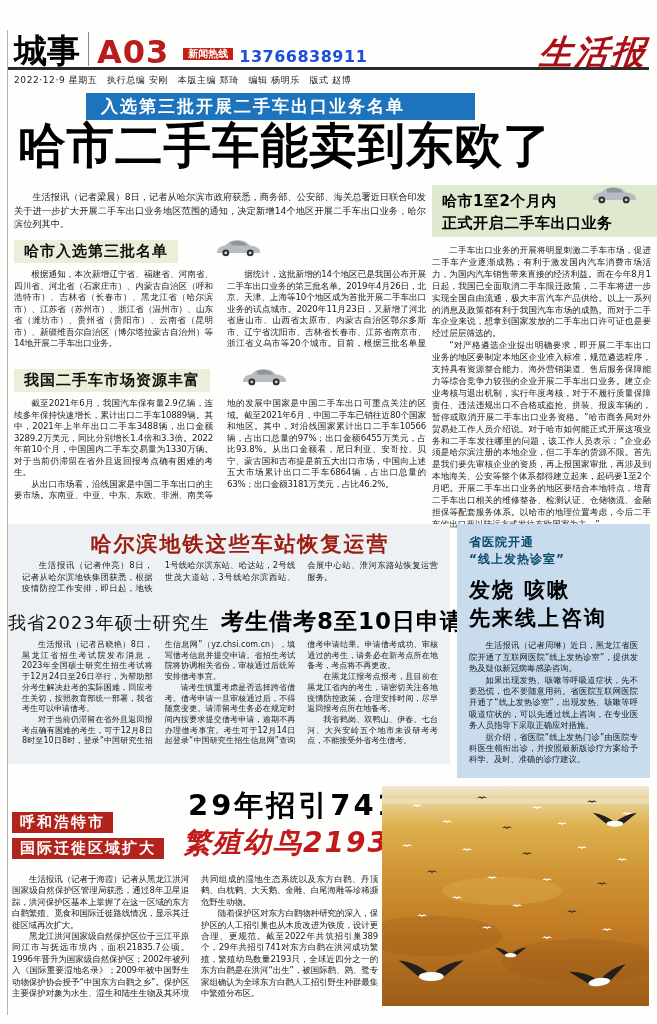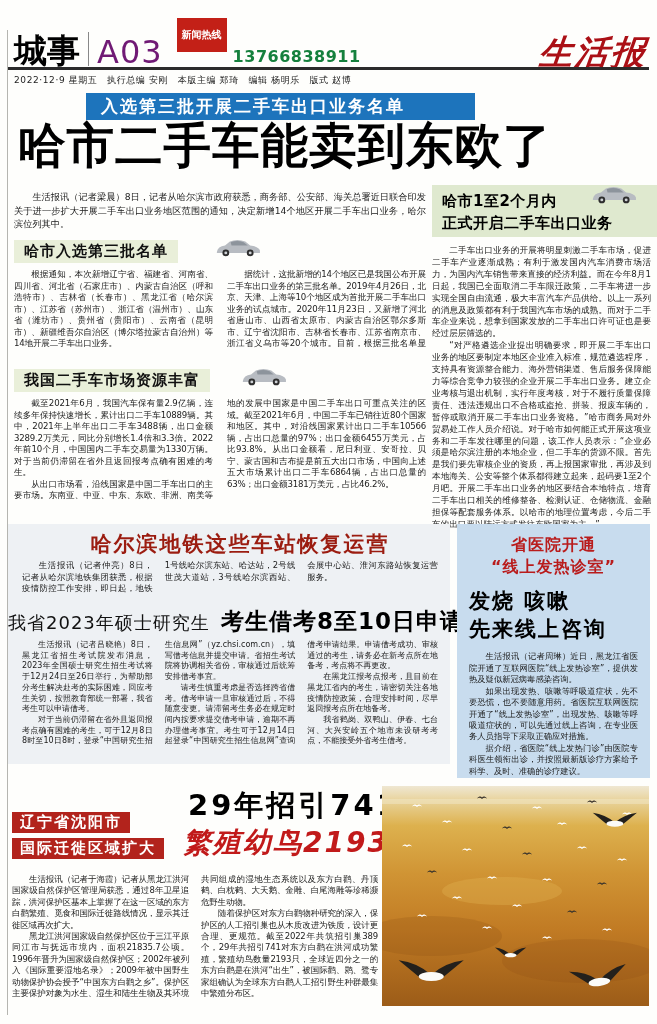--- a/index.html
+++ b/index.html
@@ -4,24 +4,24 @@
 <style>
   html,body{margin:0;padding:0;background:#ffffff;}
   #paper{position:relative;width:657px;height:1024px;background:#fefefc;
          font-family:"DejaVu Sans","Liberation Sans",sans-serif;color:#111;overflow:hidden;}
   .abs{position:absolute;}
   
   #left-rule{left:7px;top:30px;width:1px;height:985px;background:#b5b5b0;}
   #brand{left:14px;top:28px;height:40px;display:flex;align-items:flex-end;}
   #section-name{font-family:"Liberation Serif","DejaVu Serif",serif;font-size:33px;font-weight:900;line-height:1;color:#000;}
   #brand-divider{width:1px;height:34px;background:#888;margin:0 8px 2px 8px;}
-  #page-no{font-size:32px;font-weight:400;line-height:1;color:#701a75;letter-spacing:1px;}
-  #hotline-box{margin:0 0 16px 14px;background:#c32017;color:#fff;font-size:10px;font-weight:700;
-               padding:12px 5px;line-height:1;}
-  #hotline-num{margin:16px 0 2px 6px;font-size:16px;font-weight:900;letter-spacing:0.5px;color:#15803d;}
+  #page-no{font-size:32px;font-weight:700;line-height:1;color:#b91c1c;letter-spacing:1px;}
+  #hotline-box{margin:0 0 8px 14px;background:#c32017;color:#fff;font-size:10px;font-weight:700;
+               padding:1px 5px;line-height:1;}
+  #hotline-num{margin:16px 0 2px 6px;font-size:16px;font-weight:900;letter-spacing:0.5px;color:#1d4ed8;}
   #masthead{right:10px;top:30px;font-family:"Liberation Serif","DejaVu Serif",serif;
             font-size:34px;font-weight:900;font-style:italic;color:#ab1016;letter-spacing:2px;
             transform:skewX(-6deg);}
   #top-rule{left:8px;top:67px;width:641px;height:3px;background:#2b2b2b;}
   #dateline{left:14px;top:74px;font-size:9px;color:#222;letter-spacing:0.6px;white-space:nowrap;}
   
   #kicker{left:86px;top:93px;width:374px;height:27px;background:#1d74bc;color:#fff;
           font-size:17px;font-weight:700;line-height:27px;padding-left:15px;letter-spacing:2px;}
   #main-headline{left:18px;top:118px;width:628px;font-size:48px;font-weight:900;color:#000;
                  letter-spacing:1px;line-height:1.15;white-space:nowrap;transform:scaleX(0.99);transform-origin:left;}
@@ -47,21 +47,21 @@
   #metro-headline{left:8px;top:530px;width:464px;text-align:center;font-size:21px;font-weight:900;
                   color:#9b1c10;letter-spacing:2px;}
   #metro-body{left:22px;top:560px;width:416px;height:42px;column-count:3;column-gap:12px;font-size:8.4px;line-height:11.6px;}
   #exam-head{left:8px;top:606px;width:442px;text-align:center;white-space:nowrap;}
   #exam-kicker{font-size:18px;font-weight:500;color:#111;letter-spacing:1px;}
   #exam-headline{font-size:23px;font-weight:900;color:#000;letter-spacing:1px;margin-left:6px;}
   #exam-body{left:22px;top:640px;width:416px;height:118px;column-count:3;column-gap:12px;
              font-size:8px;line-height:10.7px;}
   
   #fever-box{left:457px;top:524px;width:193px;height:254px;background:#c8dcee;box-sizing:border-box;padding:10px 12px;}
-  .fever-kicker{text-align:center;font-size:16px;font-weight:800;color:#b91c1c;line-height:1.4;letter-spacing:1px;}
+  .fever-kicker{text-align:left;font-size:12px;font-weight:800;color:#0c4a6e;line-height:1.4;letter-spacing:1px;}
   .fever-headline{font-size:21px;font-weight:900;color:#000;line-height:1.35;letter-spacing:2px;}
   #fever-headline-wrap{margin-top:8px;}
   #fever-body{margin-top:8px;font-size:8.3px;line-height:11.4px;height:140px;}
   
   #stork-headline-black{left:188px;top:786px;font-size:29px;font-weight:900;color:#000;letter-spacing:3px;white-space:nowrap;}
   #stork-headline-red{left:183px;top:824px;font-size:28px;font-weight:900;font-style:italic;
                       color:#c11a1a;letter-spacing:2px;white-space:nowrap;}
   .stork-label{background:#b2231c;color:#fff;font-size:15px;font-weight:800;padding:3px 8px;
                letter-spacing:2px;line-height:1;}
   #stork-label1{left:12px;top:812px;}
@@ -165,21 +165,21 @@
       <div class="fever-headline">先来线上咨询</div>
     </div>
     <div class="body-copy" id="fever-body">
       <p>生活报讯（记者周琳）近日，黑龙江省医院开通了互联网医院“线上发热诊室”，提供发热及疑似新冠病毒感染咨询。</p>
       <p>如果出现发热、咳嗽等呼吸道症状，先不要恐慌，也不要随意用药。省医院互联网医院开通了“线上发热诊室”，出现发热、咳嗽等呼吸道症状的，可以先通过线上咨询，在专业医务人员指导下采取正确应对措施。</p>
       <p>据介绍，省医院“线上发热门诊”由医院专科医生领衔出诊，并按照最新版诊疗方案给予科学、及时、准确的诊疗建议。</p>
     </div>
   </div>
 
   <div class="abs" id="stork-headline-black">29年招引741对</div>
-  <div class="abs stork-label" id="stork-label1">辽宁省沈阳市</div>
+  <div class="abs stork-label" id="stork-label1">呼和浩特市</div>
   <div class="abs" id="stork-headline-red">繁殖幼鸟2193只</div>
   <div class="abs stork-label" id="stork-label2">国际迁徙区域扩大</div>
   <div class="abs body-copy" id="stork-body">
     <p>生活报讯（记者于海霞）记者从黑龙江洪河国家级自然保护区管理局获悉，通过8年卫星追踪，洪河保护区基本上掌握了在这一区域的东方白鹳繁殖、觅食和国际迁徙路线情况，显示其迁徙区域再次扩大。</p>
     <p>黑龙江洪河国家级自然保护区位于三江平原同江市与抚远市境内，面积21835.7公顷。1996年晋升为国家级自然保护区；2002年被列入《国际重要湿地名录》；2009年被中国野生动物保护协会授予“中国东方白鹳之乡”。保护区主要保护对象为水生、湿生和陆生生物及其环境共同组成的湿地生态系统以及东方白鹳、丹顶鹤、白枕鹤、大天鹅、金雕、白尾海雕等珍稀濒危野生动物。</p>
     <p>随着保护区对东方白鹳物种研究的深入，保护区的人工招引巢也从木质改进为铁质，设计更合理、更规范。截至2022年共筑招引巢389个，29年共招引741对东方白鹳在洪河成功繁殖，繁殖幼鸟数量2193只，全球近四分之一的东方白鹳是在洪河“出生”，被国际鹳、鹮、鹭专家组确认为全球东方白鹳人工招引野生种群最集中繁殖分布区。</p>
   </div>
 
   <div class="abs" id="photo">
     <svg viewBox="0 0 267 220" preserveAspectRatio="none">

